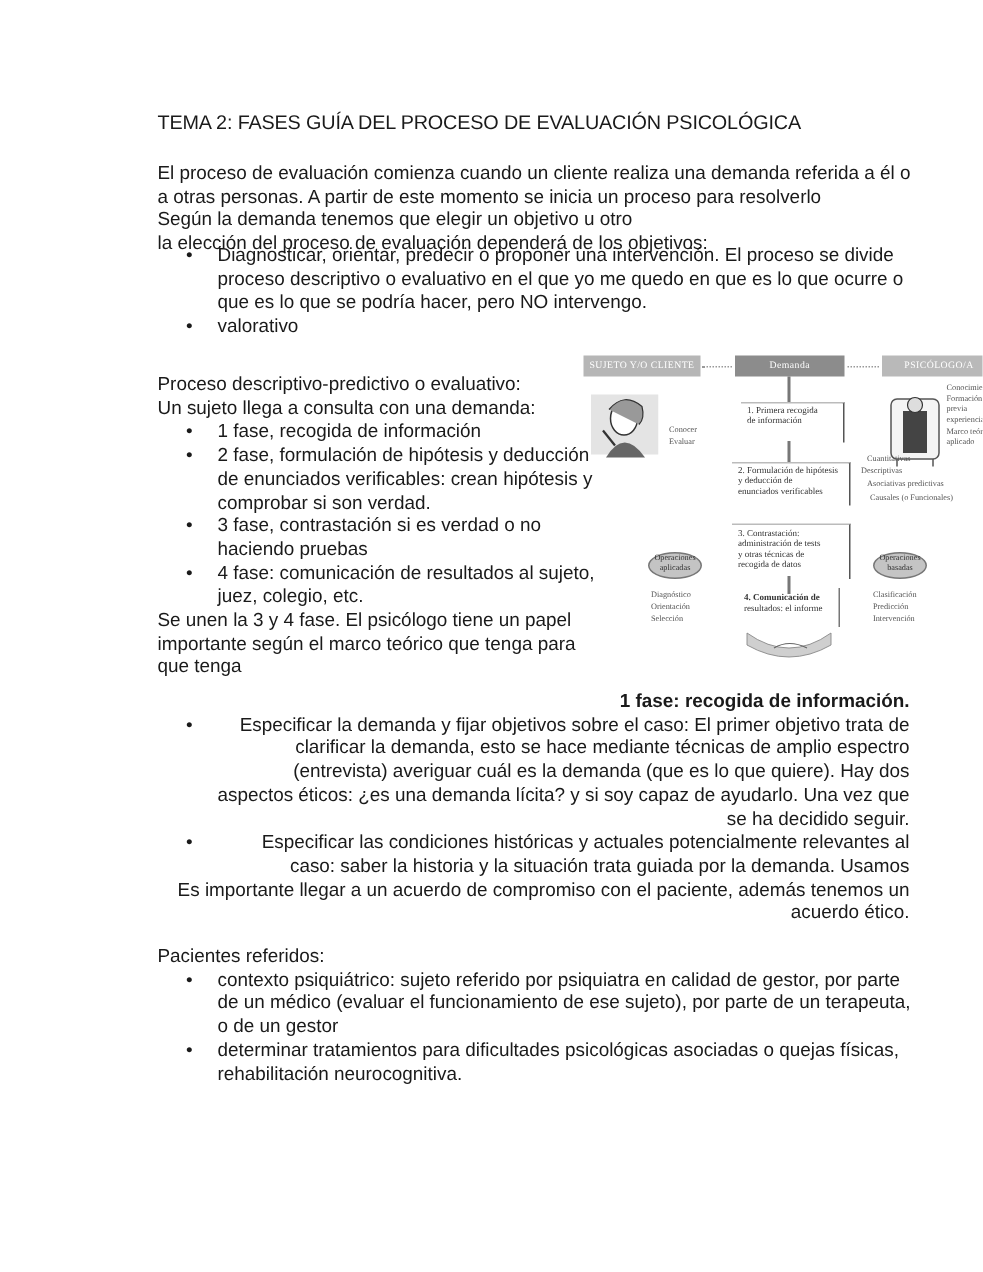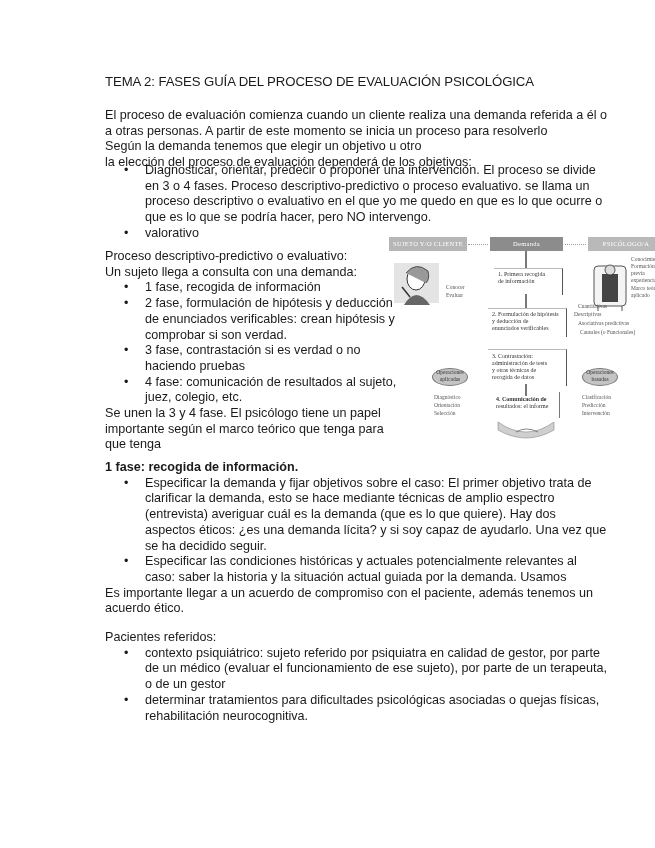--- a/index.html
+++ b/index.html
@@ -41,21 +41,20 @@
     <p>a otras personas. A partir de este momento se inicia un proceso para resolverlo</p>
     <p>Según la demanda tenemos que elegir un objetivo u otro</p>
     <p>la elección del proceso de evaluación dependerá de los objetivos:</p>
   </div>
 
   <div class="blk" style="top:163px;">
     <ul class="bl">
       <li>
         <span class="bullet">•</span>
         <p>Diagnosticar, orientar, predecir o proponer una intervención. El proceso se divide</p>
-        <p>en 3 o 4 fases. Proceso descriptivo-predictivo o proceso evaluativo. se llama un</p>
         <p>proceso descriptivo o evaluativo en el que yo me quedo en que es lo que ocurre o</p>
         <p>que es lo que se podría hacer, pero NO intervengo.</p>
       </li>
       <li>
         <span class="bullet">•</span>
         <p>valorativo</p>
       </li>
     </ul>
   </div>
 
@@ -166,35 +165,35 @@
     <div class="lbl" style="left:198px; top:162px;">Clasificación</div>
     <div class="lbl" style="left:198px; top:170px;">Predicción</div>
     <div class="lbl" style="left:198px; top:178px;">Intervención</div>
 
     <svg style="position:absolute; left:112px; top:188px;" width="60" height="22">
       <path d="M2 2 Q30 22 58 2 L58 10 Q30 26 2 10 Z" fill="#cfcfcf" stroke="#888" stroke-width="0.6"></path>
       <path d="M20 12 Q30 6 42 12" fill="none" stroke="#666" stroke-width="0.8"></path>
     </svg>
   </div>
 
-  <div class="blk" style="top:460px;">
+  <div class="blk" style="top:460px;text-align:right;">
     <p class="bold">1 fase: recogida de información.</p>
     <ul class="bl">
       <li>
         <span class="bullet">•</span>
         <p>Especificar la demanda y fijar objetivos sobre el caso: El primer objetivo trata de</p>
         <p>clarificar la demanda, esto se hace mediante técnicas de amplio espectro</p>
         <p>(entrevista) averiguar cuál es la demanda (que es lo que quiere).  Hay dos</p>
         <p>aspectos éticos: ¿es una demanda lícita? y si soy capaz de ayudarlo. Una vez que</p>
         <p>se ha decidido seguir.</p>
       </li>
       <li>
         <span class="bullet">•</span>
         <p>Especificar las condiciones históricas y actuales potencialmente relevantes al</p>
-        <p>caso: saber la historia y la situación actual guiada por la demanda. Usamos</p>
+        <p>caso: saber la historia y la situación trata guiada por la demanda. Usamos</p>
       </li>
     </ul>
     <p>Es importante llegar a un acuerdo de compromiso con el paciente, además tenemos un</p>
     <p>acuerdo ético.</p>
   </div>
 
   <div class="blk" style="top:630px;">
     <p>Pacientes referidos:</p>
     <ul class="bl">
       <li>

